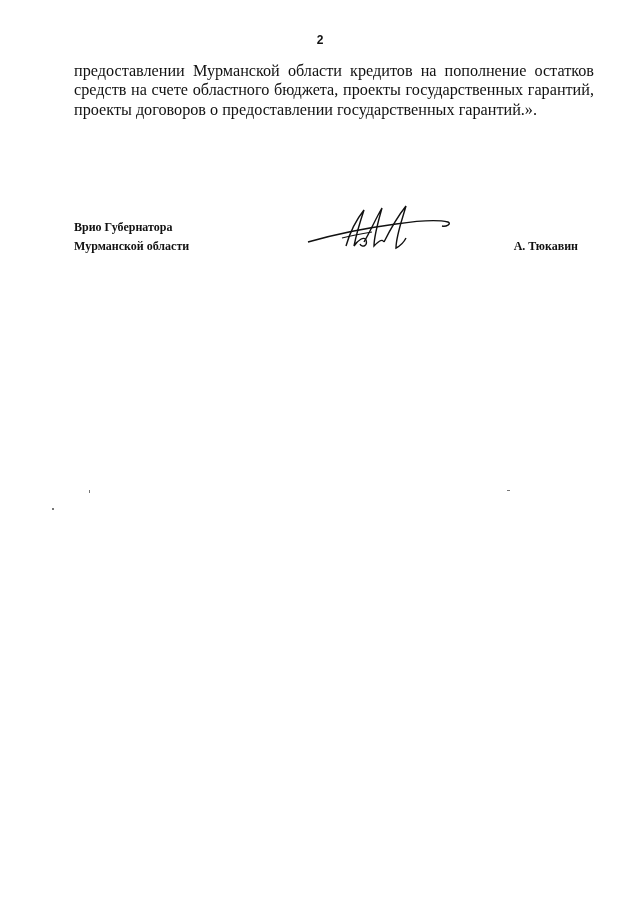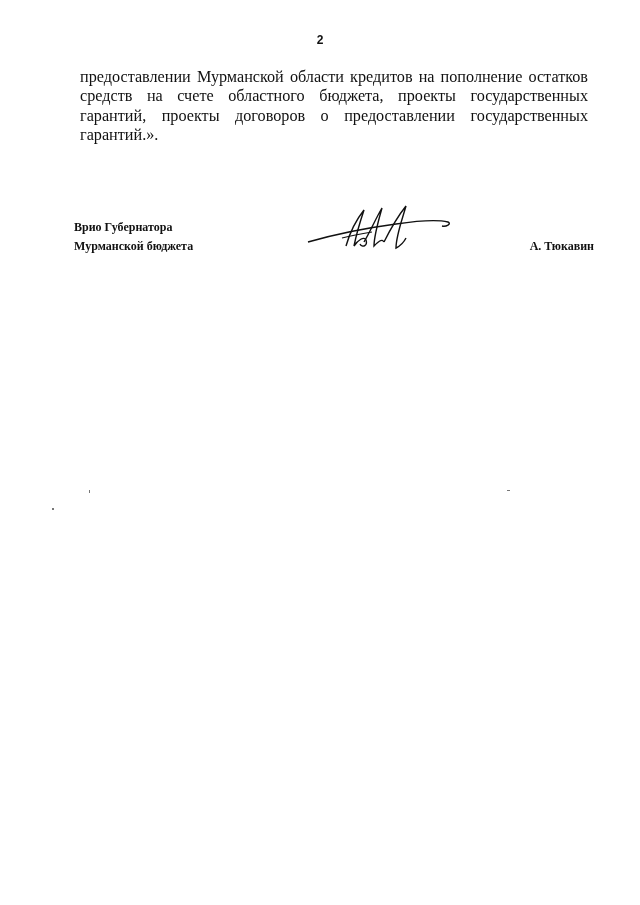--- a/index.html
+++ b/index.html
@@ -27,38 +27,38 @@
     }
     .body-text {
       position: absolute;
       left: 74px;
       top: 62px;
       width: 520px;
       font-size: 16.2px;
       line-height: 19.3px;
     }
     .para {
-      margin: 6px;
+      margin: 0;
       text-align: justify;
     }
     .indent { text-indent: 48px; }
     .signature-block {
       position: absolute;
       left: 74px;
       top: 218px;
       width: 520px;
       height: 60px;
       font-size: 12px;
       font-weight: bold;
       line-height: 19px;
     }
     .sig-title { position: absolute; left: 0; top: 0; }
     .sig-name {
       position: absolute;
-      right: 0;
+      right: 16px;
       top: 19px;
     }
     .sig-scribble {
       position: absolute;
       left: 232px;
       top: -16px;
       width: 150px;
       height: 60px;
     }
     .speck {
@@ -73,21 +73,21 @@
 
   <div class="page-number">2</div>
 
   <div class="body-text">
     <p class="para">предоставлении Мурманской области кредитов на пополнение остатков средств на счете областного бюджета, проекты государственных гарантий, проекты договоров о предоставлении государственных гарантий.».</p>
   </div>
 
   <div class="signature-block">
     <div class="sig-title">
       <div>Врио Губернатора</div>
-      <div>Мурманской бюджета</div>
+      <div>Мурманской области</div>
     </div>
 
     <svg class="sig-scribble" viewBox="0 0 150 60">
       <path d="M2 40 C 30 32, 60 26, 90 22 C 110 19, 130 17, 142 20 C 146 22, 140 25, 136 24" fill="none" stroke="#111" stroke-width="1.4"></path>
       <path d="M40 44 C 44 30, 50 18, 58 8 C 54 20, 50 34, 48 44 C 52 38, 58 34, 60 38 C 62 44, 56 46, 54 42" fill="none" stroke="#111" stroke-width="1.4"></path>
       <path d="M58 40 C 64 30, 70 16, 76 6 C 72 20, 68 34, 68 44 C 72 40, 76 36, 78 40" fill="none" stroke="#111" stroke-width="1.4"></path>
       <path d="M78 40 C 84 28, 92 14, 100 4 C 96 18, 90 34, 90 46 C 94 44, 98 40, 100 36" fill="none" stroke="#111" stroke-width="1.4"></path>
       <path d="M36 36 C 44 34, 54 32, 66 30" fill="none" stroke="#111" stroke-width="1.2"></path>
     </svg>
 

